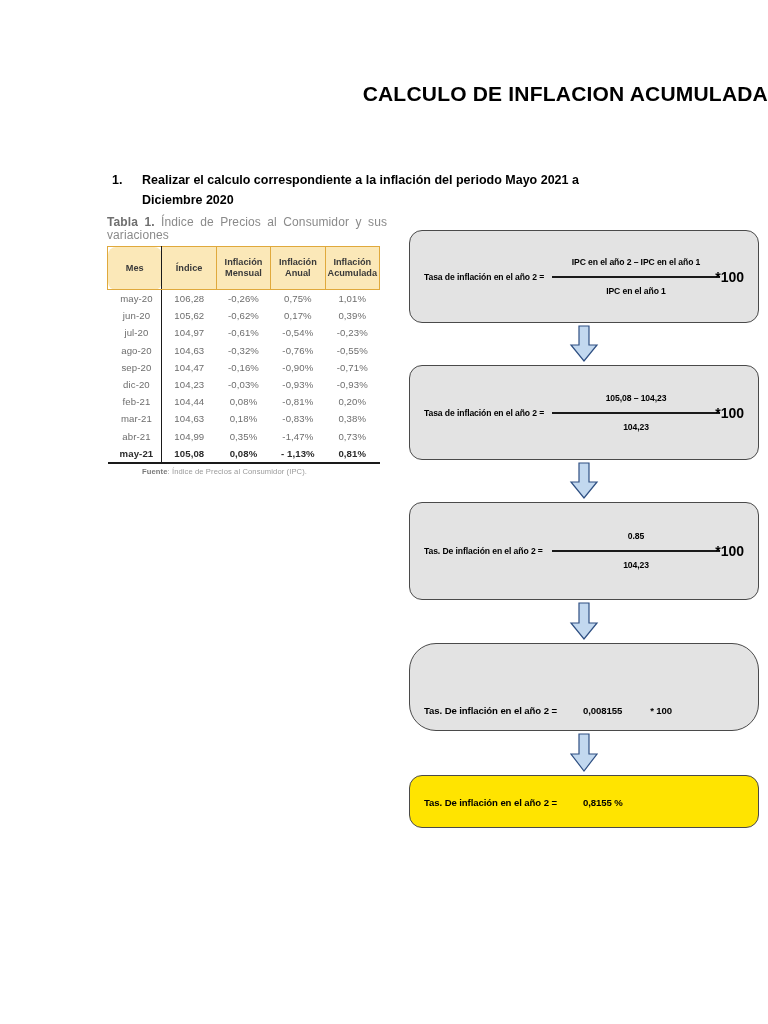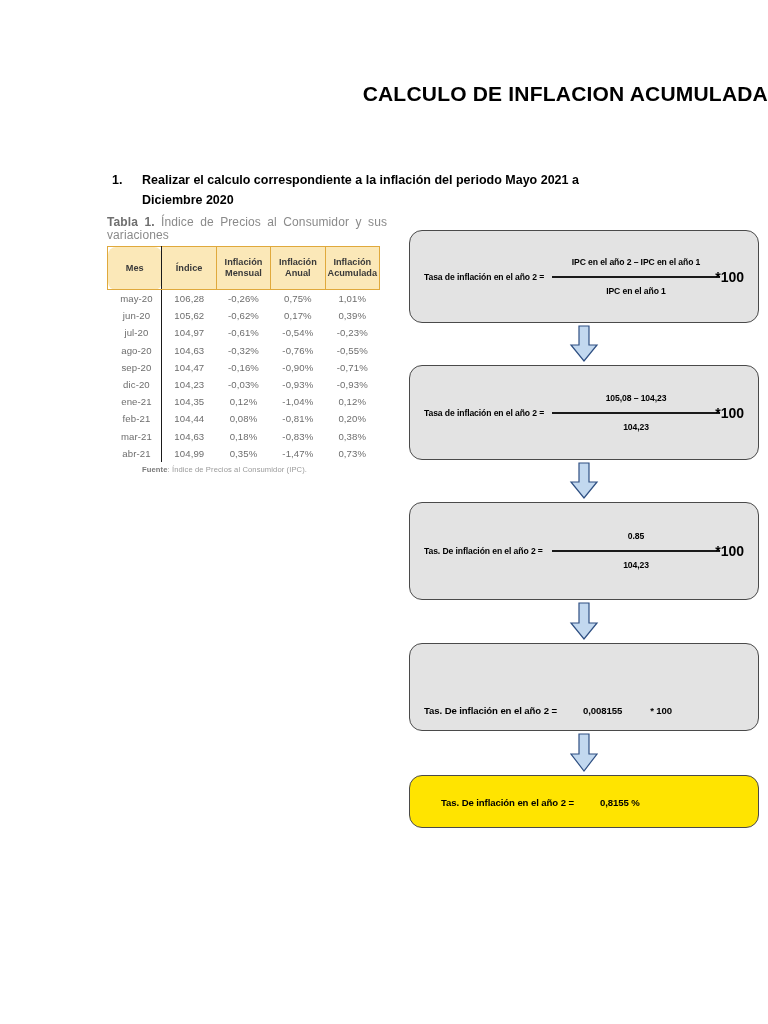--- a/index.html
+++ b/index.html
@@ -191,21 +191,20 @@
   .simple-line .gap2 { display: inline-block; width: 28px; }
   .yellow-line {
     position: absolute;
     left: 14px;
     top: 50%;
     transform: translateY(-50%);
     font-size: 9.6px;
     font-weight: bold;
     letter-spacing: -0.1px;
     white-space: nowrap;
-    margin-left: 17px;
   }
   .yellow-line .gap1 { display: inline-block; width: 26px; }
 
   
   .arrow-wrap {
     width: 350px;
     display: flex;
     justify-content: center;
   }
   .arrow-wrap svg { display: block; }
@@ -286,46 +285,46 @@
         <td>-0,71%</td>
       </tr>
       <tr>
         <td class="mes">dic-20</td>
         <td>104,23</td>
         <td>-0,03%</td>
         <td>-0,93%</td>
         <td>-0,93%</td>
       </tr>
       <tr>
-        <td class="mes">ene-21</td>
-        <td>104,35</td>
-        <td>0,12%</td>
-        <td>-1,04%</td>
-        <td>0,12%</td>
-      </tr>
-      <tr>
         <td class="mes">feb-21</td>
         <td>104,44</td>
         <td>0,08%</td>
         <td>-0,81%</td>
         <td>0,20%</td>
       </tr>
       <tr>
         <td class="mes">mar-21</td>
         <td>104,63</td>
         <td>0,18%</td>
         <td>-0,83%</td>
         <td>0,38%</td>
       </tr>
       <tr>
         <td class="mes">abr-21</td>
         <td>104,99</td>
         <td>0,35%</td>
         <td>-1,47%</td>
         <td>0,73%</td>
+      </tr>
+      <tr class="last">
+        <td class="mes">may-21</td>
+        <td>105,08</td>
+        <td>0,08%</td>
+        <td>- 1,13%</td>
+        <td>0,81%</td>
       </tr>
     </tbody>
   </table>
 
   <div class="table-source">
     <b>Fuente</b><span>: Índice de Precios al Consumidor (IPC).</span>
   </div>
 </div>
 
 <div class="flow">
@@ -377,21 +376,21 @@
       <div class="mult">*100</div>
     </div>
   </div>
 
   <div class="arrow-wrap" style="height:43px;">
     <svg width="32" height="43" viewBox="0 0 32 43">
       <polygon points="11,3 21,3 21,23 29,23 16,39 3,23 11,23" fill="#c2d8ef" stroke="#2e4f82" stroke-width="1.2"></polygon>
     </svg>
   </div>
 
-  <div class="flow-box" style="height:88px;">
+  <div class="flow-box" style="height:88px;border-radius:27px;">
     <div class="simple-line">
       <span>Tas. De inflación en el año 2  =</span><span class="gap1"></span><span>0,008155</span><span class="gap2"></span><span>* 100</span>
     </div>
   </div>
 
   <div class="arrow-wrap" style="height:44px;">
     <svg width="32" height="44" viewBox="0 0 32 44">
       <polygon points="11,3 21,3 21,23 29,23 16,40 3,23 11,23" fill="#c2d8ef" stroke="#2e4f82" stroke-width="1.2"></polygon>
     </svg>
   </div>

